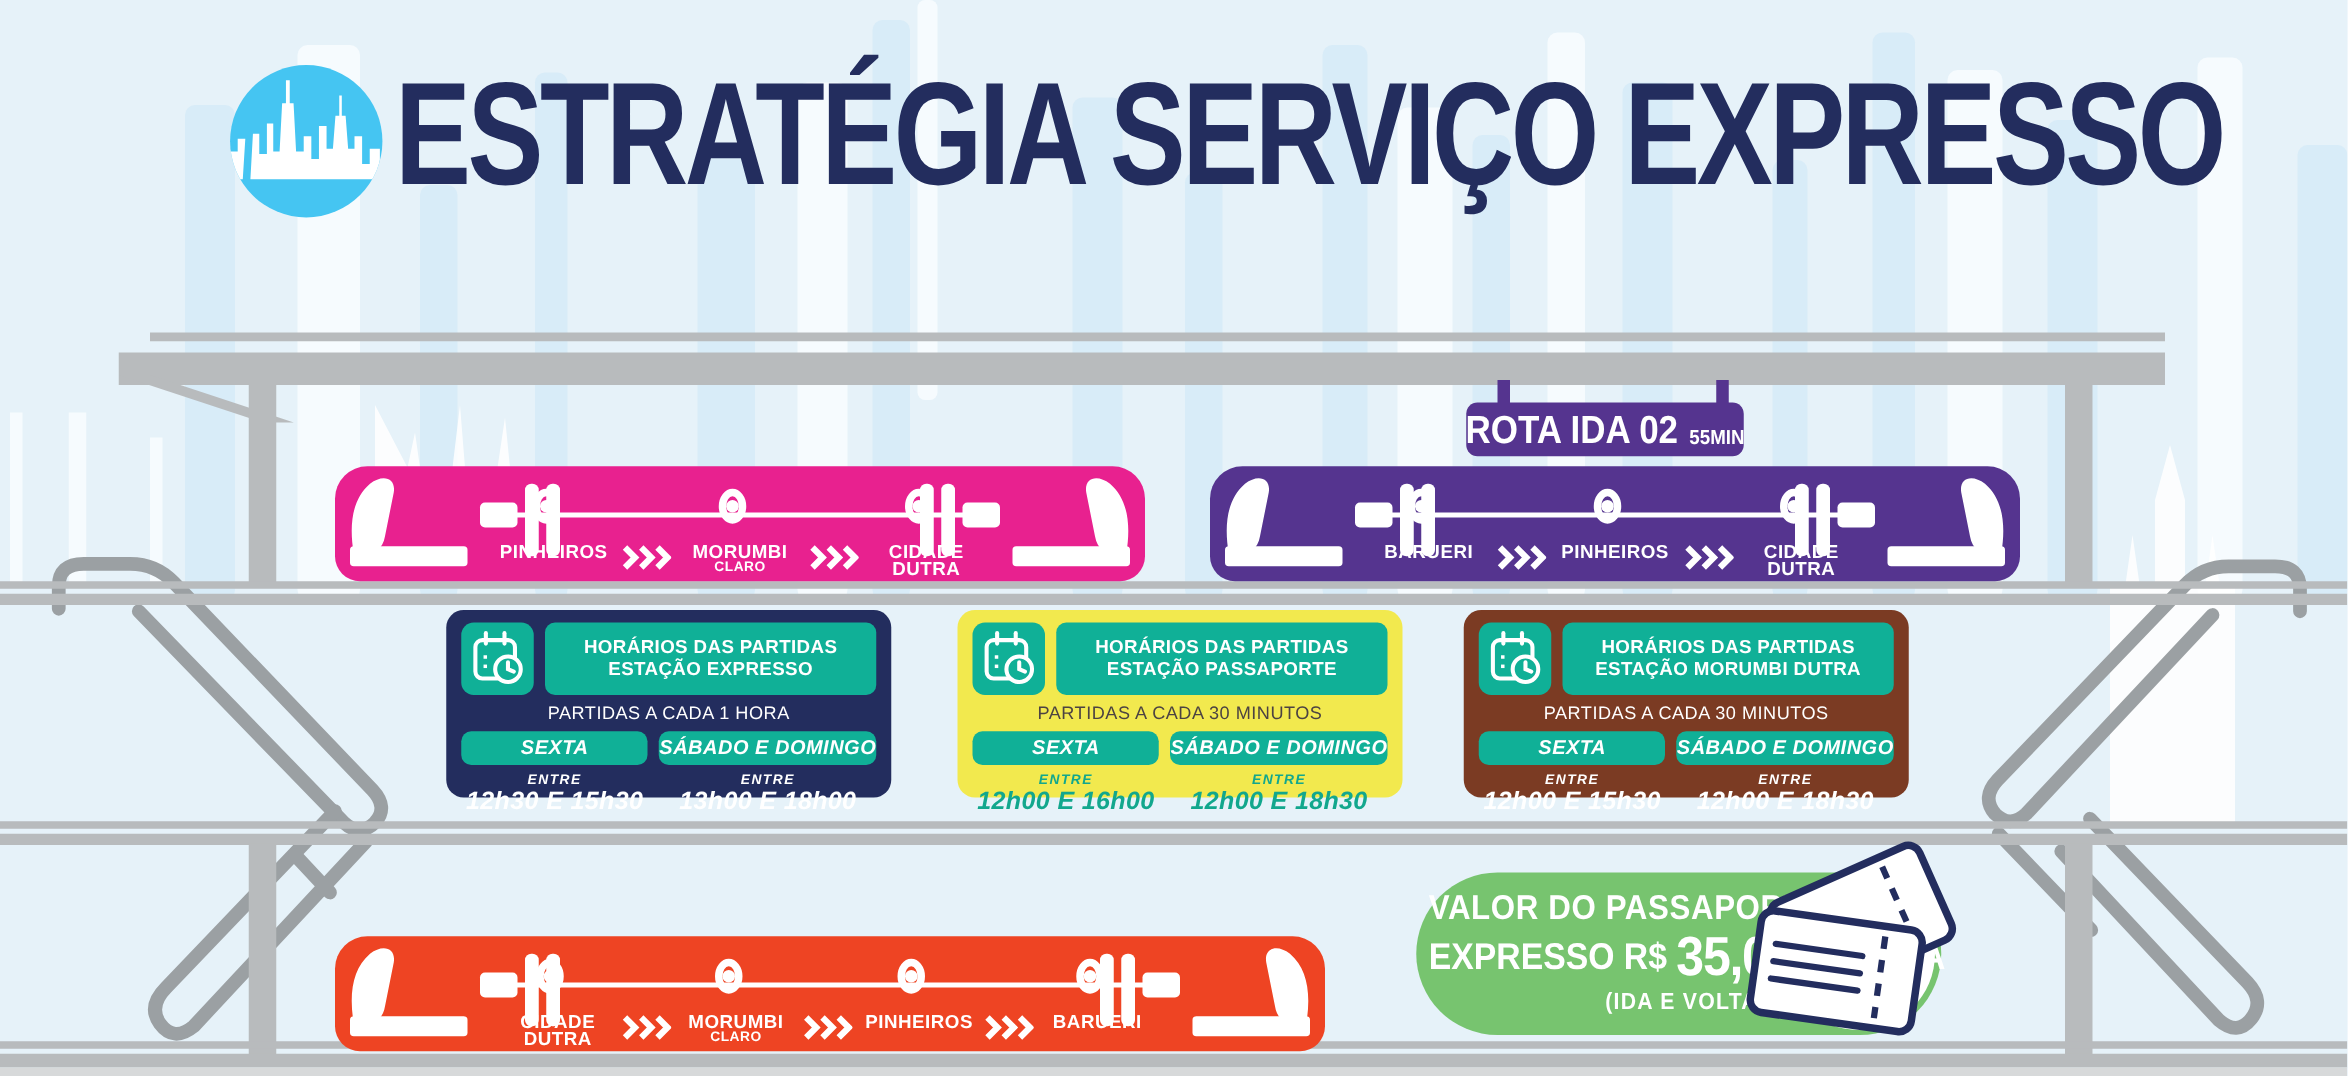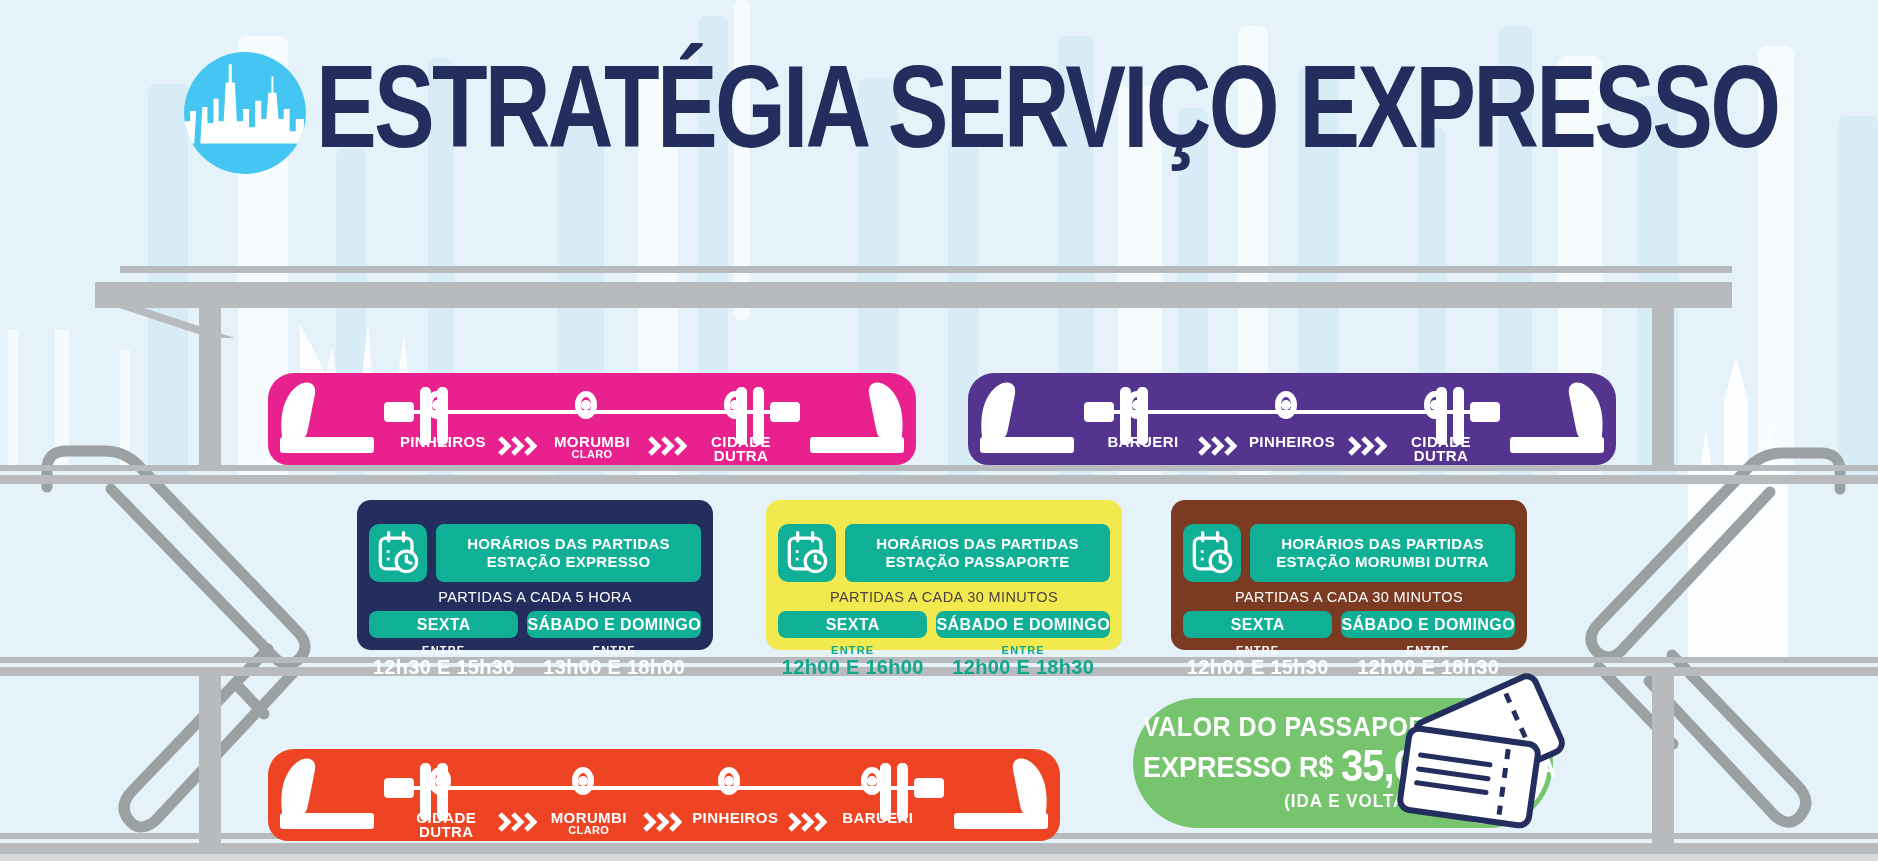--- a/index.html
+++ b/index.html
@@ -36,27 +36,27 @@
   .rline{position:absolute;top:37px;height:4px;background:#fff;}
   .stop{position:absolute;top:18px;width:22px;height:28px;border:6px solid #fff;border-radius:50%;margin-left:-17px;}
   .stop::after{content:"";position:absolute;left:50%;top:50%;width:10px;height:10px;margin:-5px 0 0 -5px;border-radius:50%;background:#fff;}
   .slabel{position:absolute;top:62px;width:150px;margin-left:-75px;text-align:center;font-weight:bold;font-size:15px;line-height:14px;letter-spacing:.4px;}
   .slabel .l1,.slabel .l2{display:block;}
   .slabel .l2:empty{display:none;}
   .slabel .l2.small{font-size:11px;line-height:11px;}
   .chev{position:absolute;top:63px;margin-left:-20px;}
 
   
-  .card{position:absolute;top:500px;width:356px;height:150px;border-radius:14px;background:var(--cardbg);padding:24px 12px;}
+  .card{position:absolute;top:488px;width:356px;height:150px;border-radius:14px;background:var(--cardbg);padding:10px 12px;}
   .card-top{display:flex;gap:9px;}
   .cal{width:58px;height:58px;background:var(--teal);border-radius:10px;flex:none;display:grid;place-items:center;}
   .chead{flex:1;background:var(--teal);border-radius:8px;color:#fff;font-weight:bold;font-size:15px;line-height:18px;
          display:flex;flex-direction:column;justify-content:center;text-align:center;letter-spacing:.3px;}
   .freq{color:var(--freq);text-align:center;font-size:14.5px;margin-top:7px;letter-spacing:.4px;}
-  .cols{display:flex;gap:9px;margin-top:6px;}
+  .cols{display:flex;gap:9px;margin-top:6px;font-style:italic;}
   .col{flex:1;text-align:center;}
   .pill{background:var(--teal);color:#fff;font-weight:bold;font-size:16px;border-radius:8px;height:27px;line-height:27px;letter-spacing:.4px;white-space:nowrap;}
   .entre{color:var(--time);font-size:11px;font-weight:bold;margin-top:6px;letter-spacing:1.2px;}
   .time{color:var(--time);font-size:20px;font-weight:bold;letter-spacing:.3px;}
 
   
   .fare{position:absolute;left:1133px;top:698px;width:420px;height:130px;border-radius:65px;}
   .fare-text{position:absolute;left:10px;right:140px;top:50%;transform:translateY(-52%) scaleY(1.1);text-align:right;color:#fff;font-weight:800;line-height:1.12;}
   .f1{font-size:25px;letter-spacing:.5px;white-space:nowrap;}
   .f2{font-size:27px;white-space:nowrap;}
@@ -138,20 +138,26 @@
           <clipPath id="logoclip">
             <circle cx="64" cy="64" r="60"></circle>
           </clipPath>
         </defs>
       <circle cx="64" cy="64" r="60" fill="#45c5f2"></circle>
       <path clip-path="url(#logoclip)" fill="#ffffff" d="M4,94 L4,72 10,72 10,62 16,62 14,94 20,94 22,58 27,58 27,74 33,74 33,50 38,50 38,72 43,72 45,34 48,34 48,16 51,16 51,34 54,34 56,72 62,72 62,60 68,60 68,78 74,78 74,52 80,52 80,70 85,70 87,44 90,44 90,28 92,28 92,44 95,44 97,70 102,70 102,60 108,60 108,82 114,82 114,70 122,70 122,94 Z"></path>
     </svg>
     <h1 class="title" style="color: rgb(35, 45, 94);">ESTRATÉGIA SERVIÇO EXPRESSO</h1>
   </div>
 
+  <div class="sign" style="left: 1173px; top: 322px; width: 222px; background: rgb(85, 52, 143);">
+    <span class="hang" style="left:25px;"></span>
+    <span class="hang" style="right:12px;"></span>
+    <span class="sign-label">ROTA IDA 02</span>
+    <span class="sign-dur">55MIN</span>
+  </div>
 
   <div class="train" style="left: 268px; top: 373px; width: 648px; background: rgb(232, 33, 143);">
     <svg class="cab left" viewBox="0 0 118 92">
       <path fill="#fff" d="M15,70 C11,46 14,26 28,14 C38,6 49,9 47,21 L40,56 C38,68 30,71 15,70 Z"></path>
       <rect x="12" y="64" width="94" height="16" rx="3" fill="#fff"></rect>
     </svg>
     <div class="doors left">
         <span class="win"></span>
         <span class="dbar"></span>
         <span class="dbar"></span>
@@ -325,21 +331,21 @@
           <circle cx="38" cy="38" r="11" fill="var(--teal)"></circle>
               <path d="M38,32 L38,38 L43,40"></path>
             </g>
           </svg>
       </div>
       <div class="chead">
         <span>HORÁRIOS DAS PARTIDAS</span>
         <span>ESTAÇÃO EXPRESSO</span>
       </div>
     </div>
-    <div class="freq">PARTIDAS A CADA 5 HORA</div>
+    <div class="freq">PARTIDAS A CADA 1 HORA</div>
     <div class="cols">
       <div class="col">
         <div class="pill">SEXTA</div>
         <div class="entre">ENTRE</div>
         <div class="time">12h30 E 15h30</div>
       </div>
       <div class="col">
         <div class="pill">SÁBADO E DOMINGO</div>
         <div class="entre">ENTRE</div>
         <div class="time">13h00 E 18h00</div>

